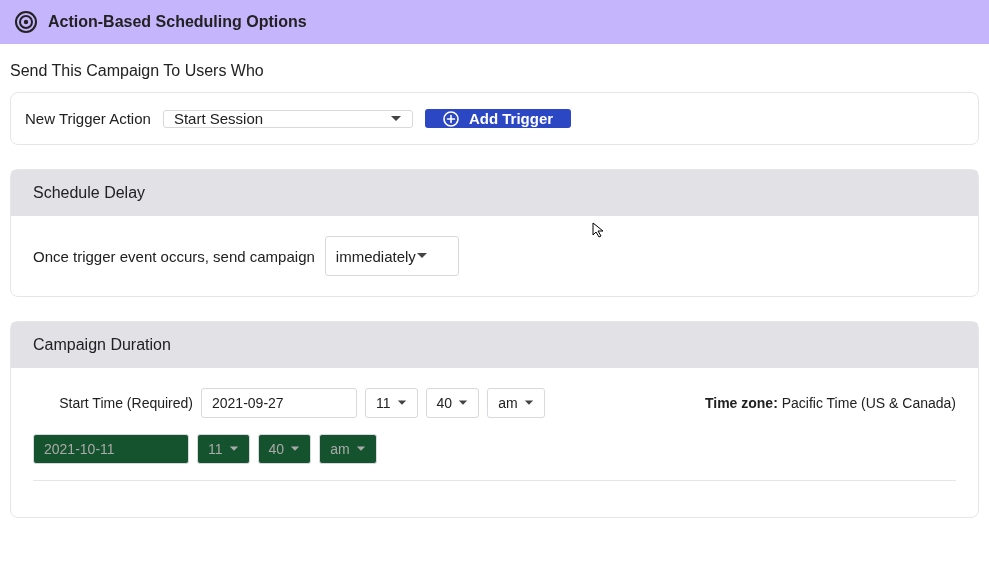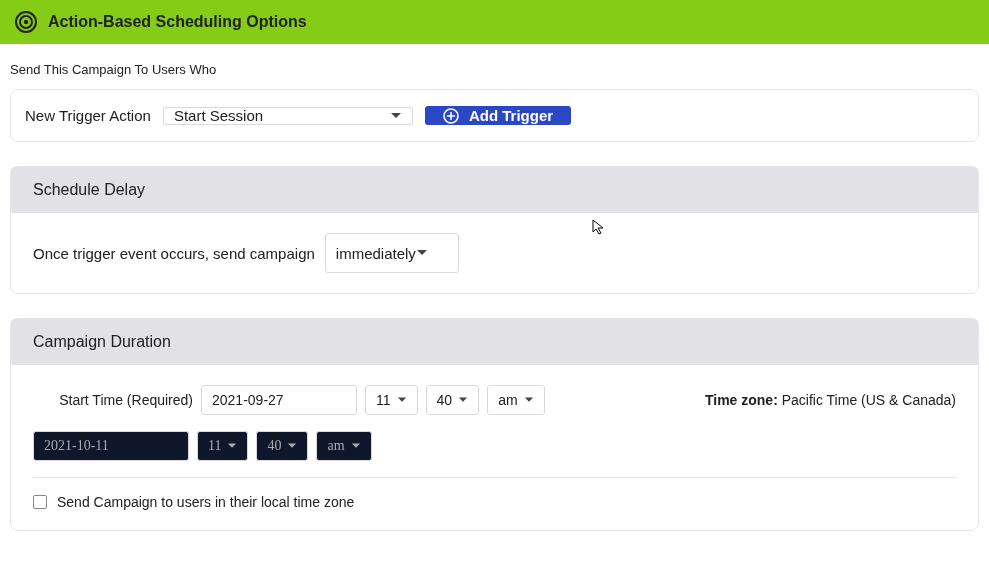--- a/index.html
+++ b/index.html
@@ -4,35 +4,35 @@
 <style>
   * { box-sizing: border-box; }
   body {
     margin: 0;
     font-family: -apple-system, BlinkMacSystemFont, "Segoe UI", Arial, sans-serif;
     background: #fff;
     color: #212121;
     font-size: 14px;
   }
   .header {
-    background: #84cc16;
+    background: #c4b5fd;
     padding: 10px 14px;
     display: flex;
     align-items: center;
     gap: 10px;
   }
   .header .title {
     font-weight: 700;
     font-size: 16px;
     color: #222;
   }
   .target-svg { display:block; }
   .subhead {
     padding: 18px 10px 6px 10px;
-    font-size: 13px;
+    font-size: 16px;
     color: #222;
   }
   .panel {
     border: 1px solid #e6e6ea;
     border-radius: 8px;
     margin: 6px 10px 24px 10px;
   }
   .panel-header {
     background: #e1e1e6;
     padding: 14px 22px;
@@ -68,21 +68,21 @@
   }
   .select-sm { min-width: 50px; height: 30px; font-size: 14px; padding-right: 26px; }
   .select-date { min-width: 156px; height:30px; font-size:14px; padding-right:10px;}
   .select .caret {
     position: absolute;
     right: 10px;
     top: 50%;
     transform: translateY(-50%);
     pointer-events: none;
   }
-  .select.disabled { color:#999; background:#0f172a;font-family:Liberation Serif, serif; }
+  .select.disabled { color:#999; background:#14532d; }
   .select-sm.disabled .caret path, .select.disabled .caret path { fill:#aaa; }
   .caret svg { display:block;}
   .btn-primary {
     background: #2b47c4;
     color: #fff;
     border: none;
     border-radius: 3px;
     height: 19px;
     padding: 0 18px;
     display: flex;
@@ -252,19 +252,15 @@
         <span class="caret">
             <svg width="10" height="10" viewBox="0 0 12 12">
               <path d="M1 3 L6 8 L11 3 Z" fill="#aaa"></path>
             </svg>
           </span>
       </div>
     </div>
 
     <hr class="hr">
 
-    <div class="localtz-row">
-      <span class="checkbox"></span>
-      <span>Send Campaign to users in their local time zone</span>
-    </div>
 
   </div>
 </div>
 
 </body></html>

